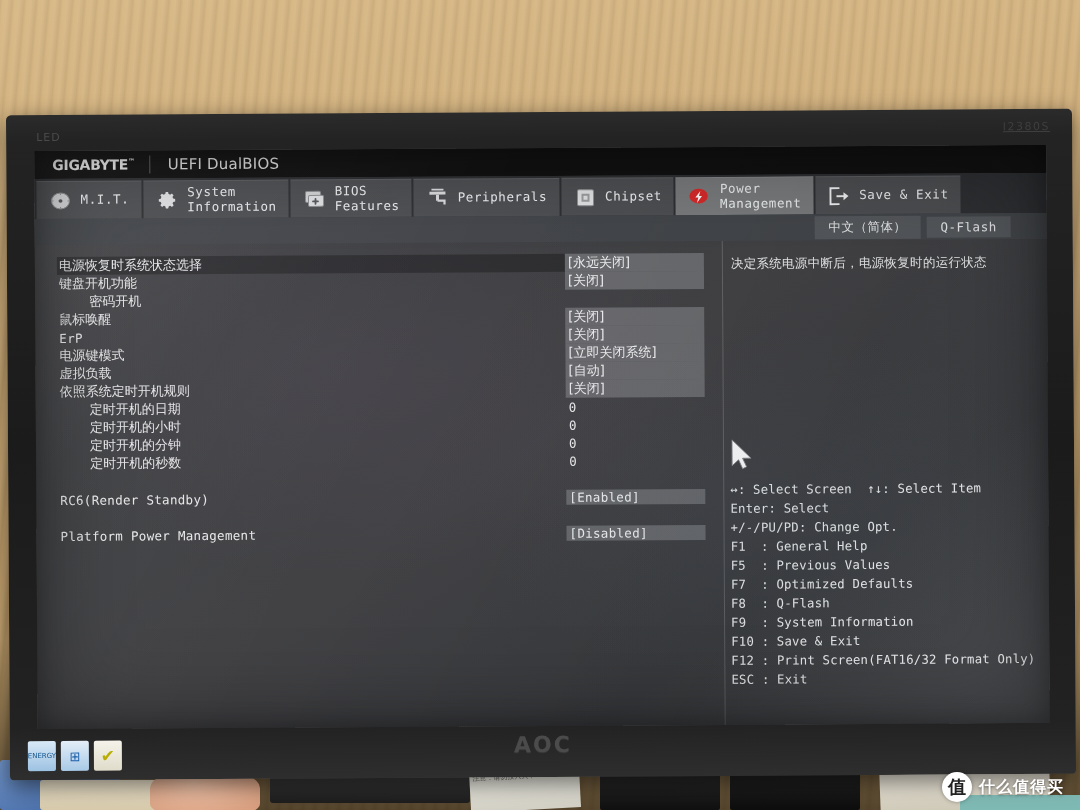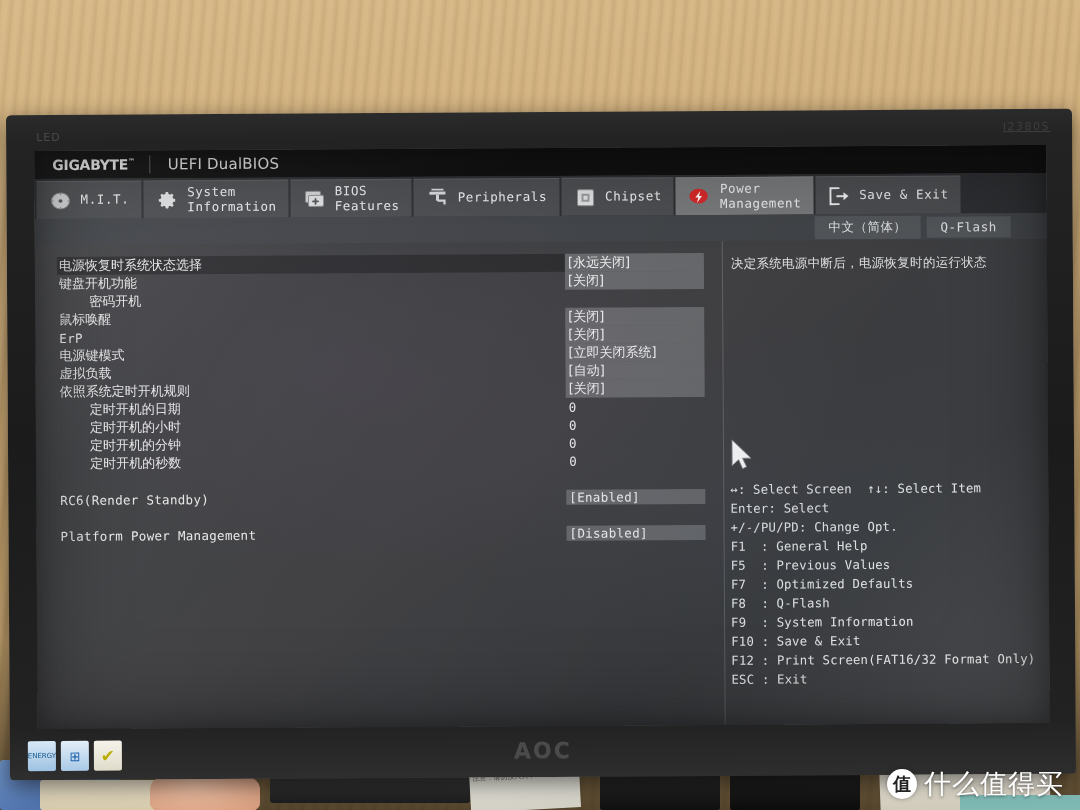--- a/index.html
+++ b/index.html
@@ -61,21 +61,21 @@
     font-family:"DejaVu Sans", sans-serif; font-size: 11px;
     color:#4a4a4a; letter-spacing:1px;
   }
   #bezel-model {
     position:absolute; right: 22px; top: 11px;
     font-family:"DejaVu Sans", sans-serif; font-size: 11px;
     color:#3e3e3e; letter-spacing:1.5px;text-decoration:underline;
   }
   #brand-logo {
     position:absolute; left: 50%; transform: translateX(-50%);
-    bottom: 14px;
+    bottom: 20px;
     font-family:"DejaVu Sans", sans-serif; font-weight:bold;
     font-size: 22px; color:#4b4b4b; letter-spacing:2px;
     text-shadow: 0 1px 0 rgba(255,255,255,0.07);
   }
   #stickers { position:absolute; left: 18px; bottom: 9px; display:flex; gap:5px; }
   .sticker { width: 28px; height: 30px; border-radius:2px;
     display:flex; align-items:center; justify-content:center;
     font-size:7px; font-family:"DejaVu Sans", sans-serif;margin-top:40px; }
   #sticker-energy { background: linear-gradient(180deg,#d8e9f7,#9dc2e2); color:#14558c; }
   #sticker-windows { background: linear-gradient(180deg,#e3eef8,#a9c9e6); color:#1b5fa8; font-size:13px;}
@@ -197,21 +197,21 @@
     position:absolute; right: 16px; bottom: 8px; z-index: 60;
     display:flex; align-items:center; gap: 7px;
     font-family:"DejaVu Sans", sans-serif;
   }
   #wm-badge {
     width: 30px; height: 30px; border-radius:50%;
     background:#ffffff; color:#222; font-size:18px; font-weight:bold;
     display:flex; align-items:center; justify-content:center;
     box-shadow: 0 0 4px rgba(0,0,0,0.35);
   }
-  #wm-text { color:#ffffff; font-size: 27px; font-weight:normal; letter-spacing:1px;
+  #wm-text { color:#ffffff; font-size: 16px; font-weight:bold; letter-spacing:1px;
     text-shadow: 0 1px 3px rgba(0,0,0,0.5); }
 </style>
 </head>
 <body>
 
 <div id="desk"></div>
 <div id="desk-shadow"></div>
 
 <div class="clutter" id="clutter-blue"></div>
 <div class="clutter" id="clutter-cream"></div>

